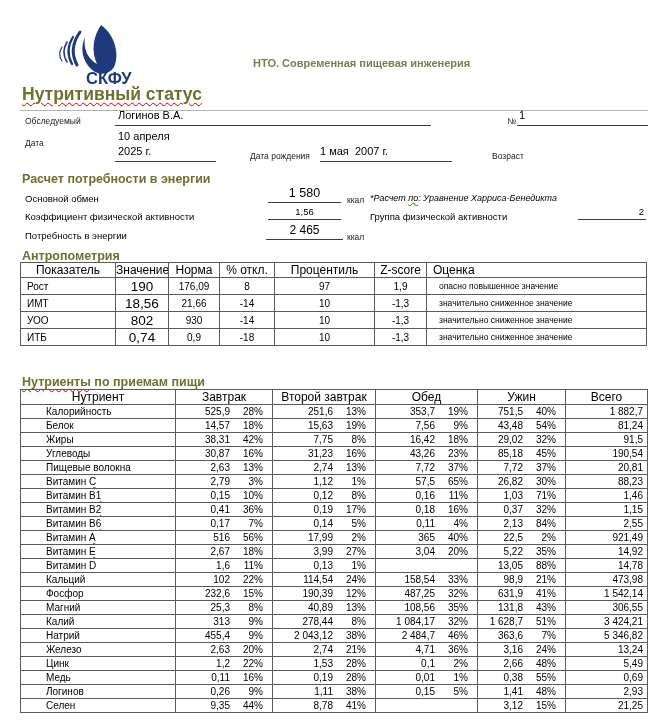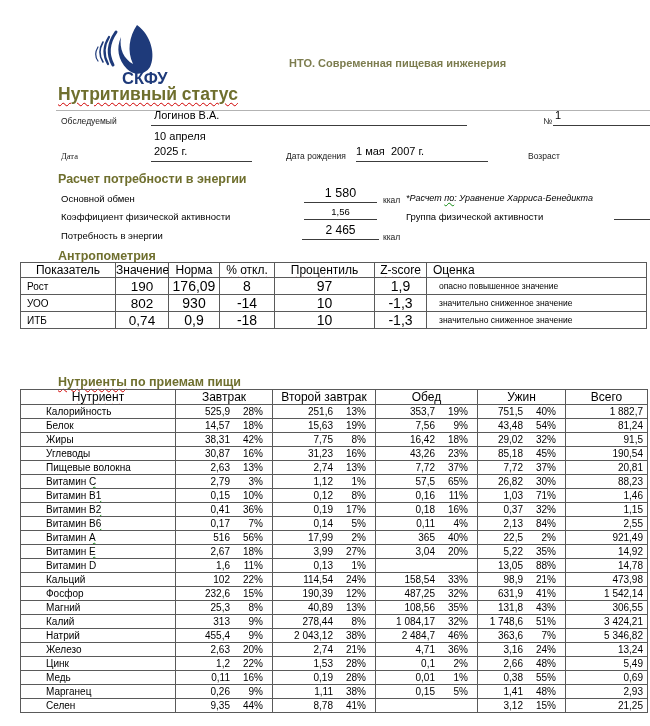--- a/index.html
+++ b/index.html
@@ -1,21 +1,21 @@
 <!DOCTYPE html>
 <html style="--olive: #6f6f2e; --olive-light: #7c7c4e; --logo-blue: #1e3a7a; --sq-red: #d00000; --sq-green: #0f8a0f; --border-gray: #5a5a5a;"><head>
 <meta charset="utf-8">
 <style>
   * { box-sizing: border-box; }
   html,body { margin:0; padding:0; background:#fff; }
   .page {
     position:relative; width:650px; height:726px; background:#fff;
     font-family:"Liberation Sans","DejaVu Sans",sans-serif; color:#000; overflow:hidden;
   }
-  .abs { position:absolute; white-space:pre;margin-left:36px; }
+  .abs { position:absolute; white-space:pre; }
   .lbl { font-size:8.5px; color:#1a1a1a; }
   .val { font-size:11px; }
   .field { border-bottom:1px solid #3c3c3c; }
 
   .doc-title { left:22px; top:84px; font-size:17.5px; font-weight:bold; color:var(--olive); }
   .title-rule { left:20px; top:110px; width:628px; height:1px; background:#b3b3b3; }
   .org-line { left:253px; top:57px; font-size:11px; font-weight:bold; color:var(--olive-light); }
   .logo-box { left:28px; top:6px; width:92px; height:64px; color:var(--logo-blue); }
 
   .sec-h { font-size:12.5px; font-weight:bold; color:var(--olive); }
@@ -28,21 +28,21 @@
     text-decoration-line:underline; text-decoration-style:wavy;
     text-decoration-color:var(--sq-green); text-decoration-thickness:1px; text-underline-offset:1px;
   }
 
   
   .lbl-examined { left:25px; top:116px; }
   .f-examined   { left:115px; top:109px; width:316px; height:17px; padding-left:3px; }
   .lbl-no       { left:507px; top:116px; }
   .f-no         { left:517px; top:109px; width:131px; height:17px; padding-left:2px; }
   .date-line1   { left:118px; top:130px; }
-  .lbl-date     { left:25px;  top:151px;font-family:Liberation Serif, serif; }
+  .lbl-date     { left:25px;  top:138px; }
   .f-date       { left:115px; top:145px; width:101px; height:17px; padding-left:3px; }
   .lbl-birth    { left:250px; top:151px; }
   .f-birth      { left:320px; top:145px; width:132px; height:17px; }
   .lbl-age      { left:492px; top:151px; }
   .f-age        { left:534px; top:145px; width:114px; height:17px; }
 
   
   .e-head  { left:22px; top:172px; }
   .e-lbl   { font-size:9.5px; }
   .e-lbl0  { left:25px; top:193px; }
@@ -65,21 +65,21 @@
   .tblwrap-n { position:absolute; left:20px; top:389px; width:627px; }
   table.tbl { border-collapse:collapse; table-layout:fixed; width:100%; }
   .tbl th, .tbl td { border:1px solid var(--border-gray); overflow:hidden; white-space:nowrap; padding:0; }
   .tbl th { font-weight:normal; font-size:12px; text-align:center; }
 
   .anthro th { height:14px; }
   .anthro td { height:17px; }
   .anthro th:last-child { text-align:left; padding-left:6px; }
   .anthro .c0 { text-align:left; padding-left:6px; font-size:10px; }
   .anthro .c1 { text-align:center; font-size:13.5px; }
-  .anthro .c2, .anthro .c3, .anthro .c4, .anthro .c5 { text-align:center; font-size:14px; }
+  .anthro .c2, .anthro .c3, .anthro .c4, .anthro .c5 { text-align:center; font-size:10px; }
   .anthro .c6 { text-align:left; padding-left:12px; font-size:8.5px; }
 
   .nutri th { height:13px; }
   .nutri td { height:13px; font-size:10px; line-height:13px; }
   .nutri .name  { text-align:left; padding-left:25px; }
   .nutri .total { text-align:right; padding-right:4px; }
   .mc { display:flex; padding-right:9px; }
   .mc .v { flex:1; text-align:right; }
   .mc .p { width:33px; text-align:right; }
 </style>
@@ -158,20 +158,29 @@
           <tr>
             <td class="c0">Рост</td>
             <td class="c1">190</td>
             <td class="c2">176,09</td>
             <td class="c3">8</td>
             <td class="c4">97</td>
             <td class="c5">1,9</td>
             <td class="c6">опасно повышенное значение</td>
           </tr>
           <tr>
+            <td class="c0">ИМТ</td>
+            <td class="c1">18,56</td>
+            <td class="c2">21,66</td>
+            <td class="c3">-14</td>
+            <td class="c4">10</td>
+            <td class="c5">-1,3</td>
+            <td class="c6">значительно сниженное значение</td>
+          </tr>
+          <tr>
             <td class="c0">УОО</td>
             <td class="c1">802</td>
             <td class="c2">930</td>
             <td class="c3">-14</td>
             <td class="c4">10</td>
             <td class="c5">-1,3</td>
             <td class="c6">значительно сниженное значение</td>
           </tr>
           <tr>
             <td class="c0">ИТБ</td>
@@ -638,21 +647,21 @@
               </div>
             </td>
             <td>
               <div class="mc">
                 <span class="v">1 084,17</span>
                 <span class="p">32%</span>
               </div>
             </td>
             <td>
               <div class="mc">
-                <span class="v">1 748,6</span>
+                <span class="v">1 628,7</span>
                 <span class="p">51%</span>
               </div>
             </td>
             <td class="total">3 424,21</td>
           </tr>
           <tr>
             <td class="name">Натрий</td>
             <td>
               <div class="mc">
                 <span class="v">455,4</span>
@@ -757,21 +766,21 @@
             </td>
             <td>
               <div class="mc">
                 <span class="v">0,38</span>
                 <span class="p">55%</span>
               </div>
             </td>
             <td class="total">0,69</td>
           </tr>
           <tr>
-            <td class="name">Марганец</td>
+            <td class="name">Логинов</td>
             <td>
               <div class="mc">
                 <span class="v">0,26</span>
                 <span class="p">9%</span>
               </div>
             </td>
             <td>
               <div class="mc">
                 <span class="v">1,11</span>
                 <span class="p">38%</span>

